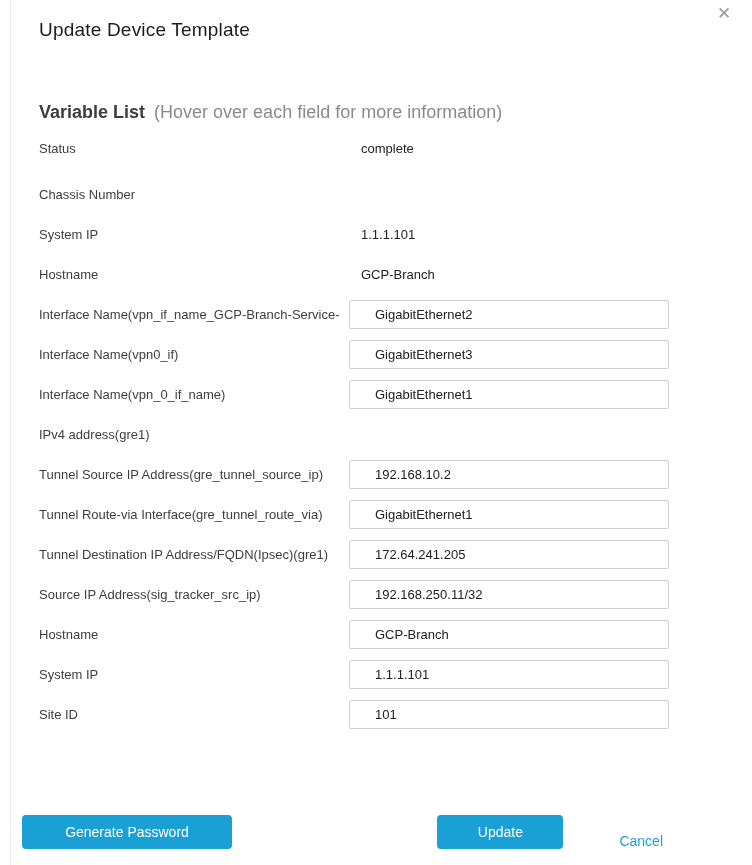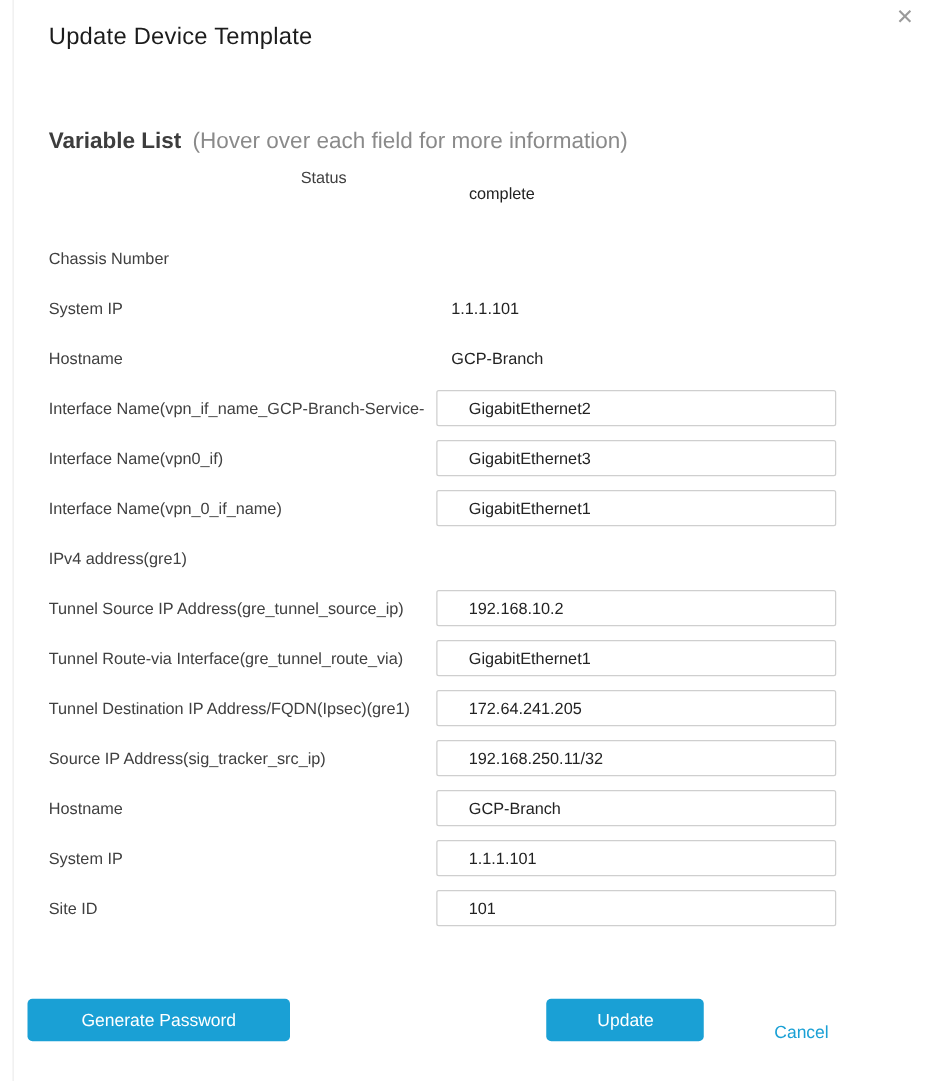--- a/index.html
+++ b/index.html
@@ -47,21 +47,21 @@
   .section-header .sec-title{font-weight:bold;color:#3d3d3d;}
   .section-header .sec-hint{font-weight:400;color:var(--hint);margin-left:4px;}
   .rows{
     position:absolute;left:0;top:134px;right:0;
     padding-left:39px;
   }
   .row{
     display:flex;align-items:center;
     height:28px;margin-bottom:12px;
   }
-  .row.gap-after{margin-bottom:30px;flex-direction:column;}
+  .row.gap-after{margin-bottom:18px;}
   .row .lbl{
     width:310px;min-width:310px;
     font-size:13px;color:var(--label);
     white-space:nowrap;overflow:hidden;
   }
   .row .val{
     font-size:13px;color:var(--value);
     padding-left:12px;
   }
   .row input{
@@ -81,21 +81,21 @@
   .btn{
     border:none;border-radius:4px;
     background:var(--primary);color:#fff;
     font-family:"Liberation Sans","DejaVu Sans",sans-serif;
     font-size:14px;
     height:34px;
     cursor:pointer;
   }
   .btn-generate{margin-left:22px;width:210px;}
   .spacer{flex:1;}
-  .btn-update{width:126px;}
+  .btn-update{width:126px;margin-top:16px;}
   .cancel-link{
     margin-left:56px;margin-right:89px;
     color:var(--primary);font-size:14px;
     cursor:pointer;white-space:nowrap;
   }
 </style>
 </head>
 <body>
 
 <div class="modal">

